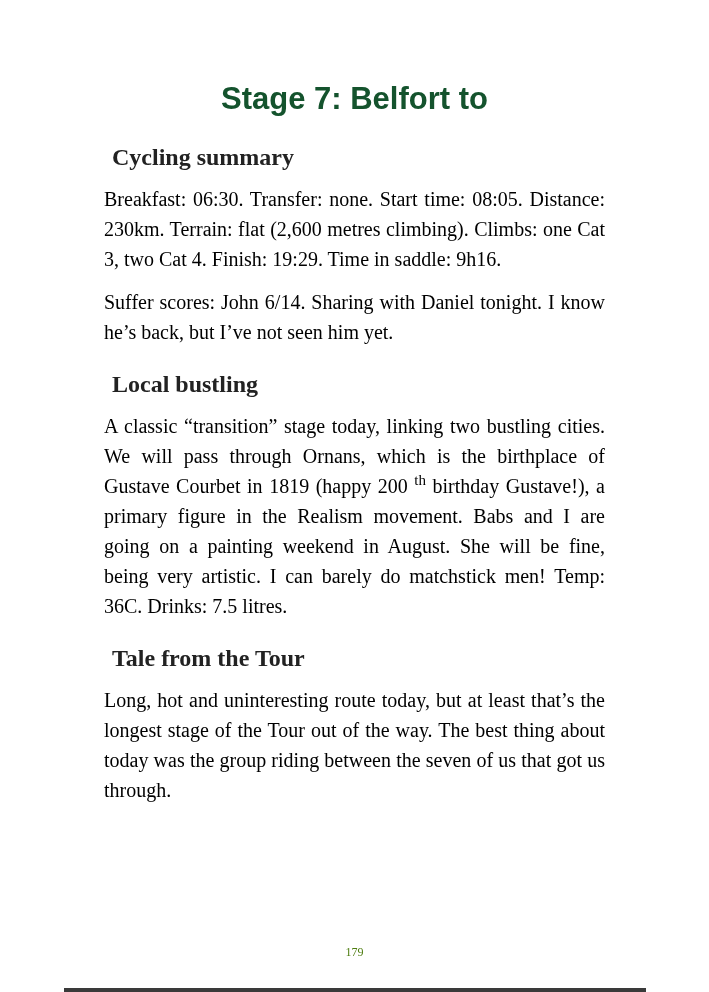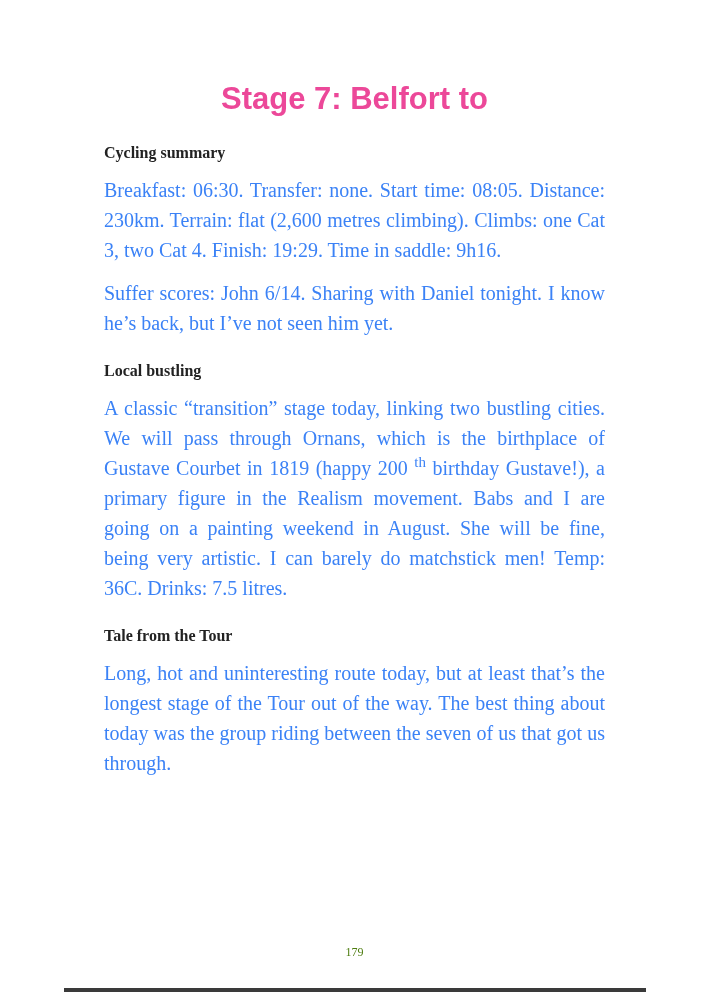--- a/index.html
+++ b/index.html
@@ -20,38 +20,38 @@
     background: #ffffff;
     box-sizing: border-box;
     padding: 78px 104px 0 104px;
   }
   .doc-title {
     font-family: "Liberation Sans", sans-serif;
     font-weight: 700;
     font-size: 31px;
     line-height: 42px;
     text-align: center;
-    color: #ec4899;
+    color: #14532d;
     margin: 0 0 24px 0;
   }
   .title-line {
     display: block;
   }
   .section-heading {
     font-family: "Liberation Serif", serif;
-    font-size: 16px;
+    font-size: 24px;
     font-weight: 700;
     color: #222222;
-    margin: 24px 0 13px 0;
+    margin: 24px 0 13px 8px;
   }
   .body-para {
     font-size: 20px;
     line-height: 30px;
     text-align: justify;
-    color: #3b82f6;
+    color: #000000;
     margin: 0 0 13px 0;
   }
   .body-para sup {
     font-size: 15px;
     line-height: 0;
     vertical-align: super;
   }
   .page-footer {
     position: absolute;
     bottom: 32px;

